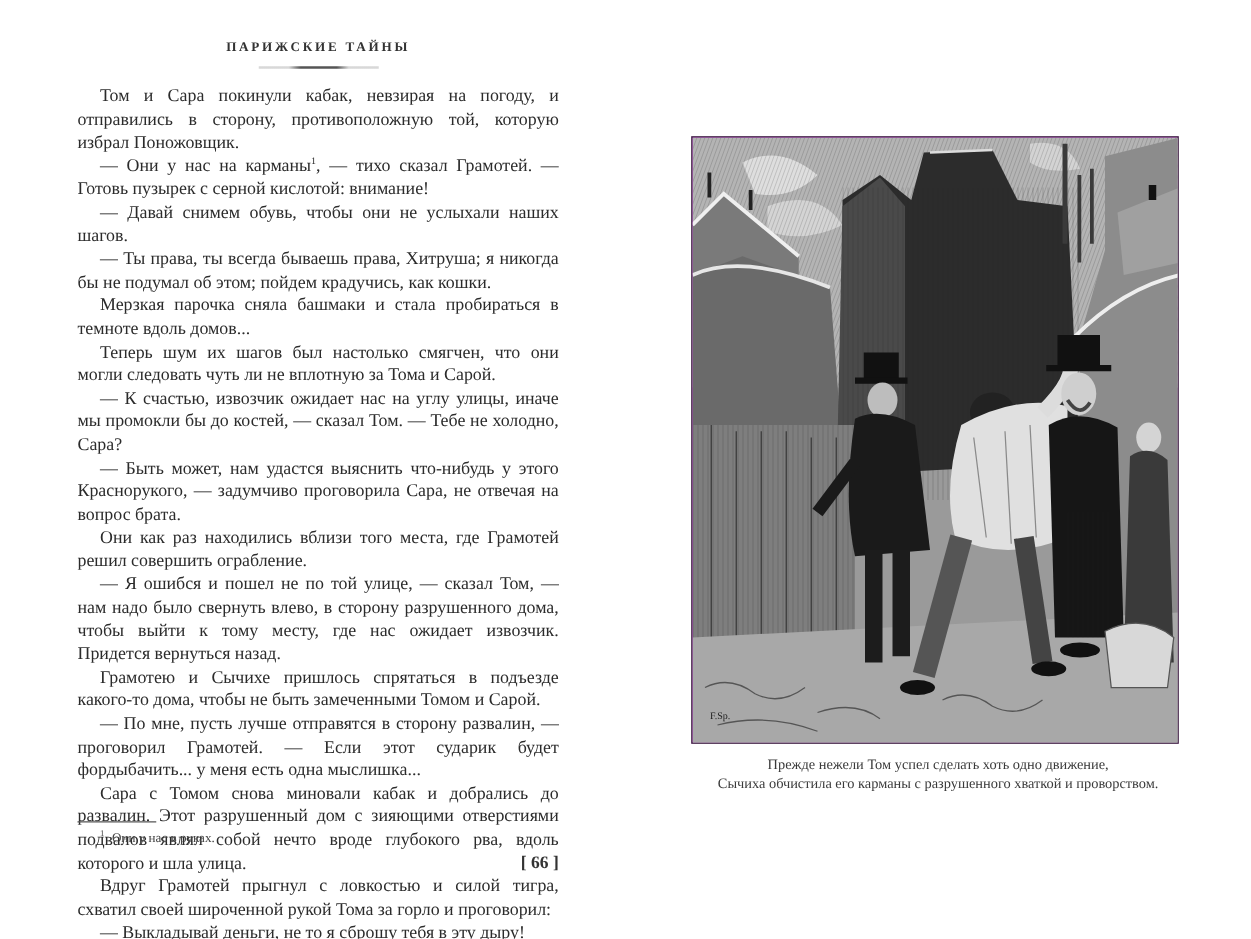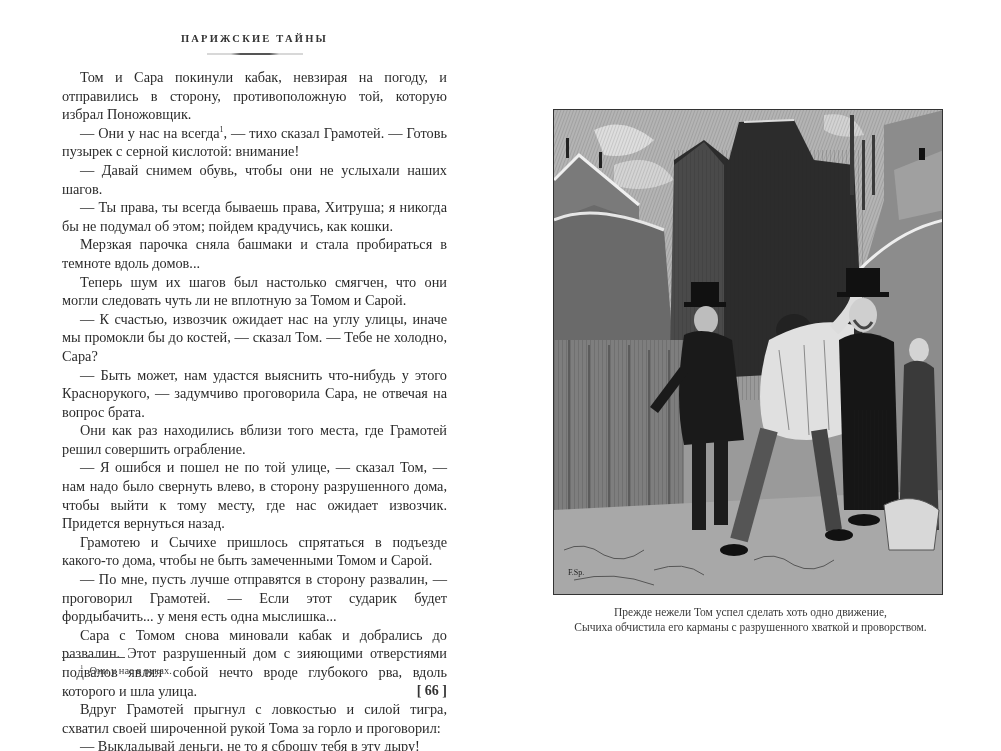--- a/index.html
+++ b/index.html
@@ -68,25 +68,25 @@
 <body>
 
 <div class="spread">
 
   <div class="page-left">
     <div class="running-head">ПАРИЖСКИЕ ТАЙНЫ</div>
     <div class="head-rule"></div>
 
     <div class="body-text">
       <p>Том и Сара покинули кабак, невзирая на погоду, и отправились в сторону, противоположную той, которую избрал Поножовщик.</p>
-      <p><span>— Они у нас на всегда</span><span class="fn-ref">1</span><span>, — тихо сказал Грамотей. — Готовь пузырек с серной кислотой: внимание!</span></p>
+      <p><span>— Они у нас на карманы</span><span class="fn-ref">1</span><span>, — тихо сказал Грамотей. — Готовь пузырек с серной кислотой: внимание!</span></p>
       <p>— Давай снимем обувь, чтобы они не услыхали наших шагов.</p>
       <p>— Ты права, ты всегда бываешь права, Хитруша; я никогда бы не подумал об этом; пойдем крадучись, как кошки.</p>
       <p>Мерзкая парочка сняла башмаки и стала пробираться в темноте вдоль домов...</p>
-      <p>Теперь шум их шагов был настолько смягчен, что они могли следовать чуть ли не вплотную за Томом и Сарой.</p>
+      <p>Теперь шум их шагов был настолько смягчен, что они могли следовать чуть ли не вплотную за Тома и Сарой.</p>
       <p>— К счастью, извозчик ожидает нас на углу улицы, иначе мы промокли бы до костей, — сказал Том. — Тебе не холодно, Сара?</p>
       <p>— Быть может, нам удастся выяснить что-нибудь у этого Краснорукого, — задумчиво проговорила Сара, не отвечая на вопрос брата.</p>
       <p>Они как раз находились вблизи того места, где Грамотей решил совершить ограбление.</p>
       <p>— Я ошибся и пошел не по той улице, — сказал Том, — нам надо было свернуть влево, в сторону разрушенного дома, чтобы выйти к тому месту, где нас ожидает извозчик. Придется вернуться назад.</p>
       <p>Грамотею и Сычихе пришлось спрятаться в подъезде какого-то дома, чтобы не быть замеченными Томом и Сарой.</p>
       <p>— По мне, пусть лучше отправятся в сторону развалин, — проговорил Грамотей. — Если этот сударик будет фордыбачить... у меня есть одна мыслишка...</p>
       <p>Сара с Томом снова миновали кабак и добрались до развалин. Этот разрушенный дом с зияющими отверстиями подвалов являл собой нечто вроде глубокого рва, вдоль которого и шла улица.</p>
       <p>Вдруг Грамотей прыгнул с ловкостью и силой тигра, схватил своей широченной рукой Тома за горло и проговорил:</p>
       <p>— Выкладывай деньги, не то я сброшу тебя в эту дыру!</p>
 

